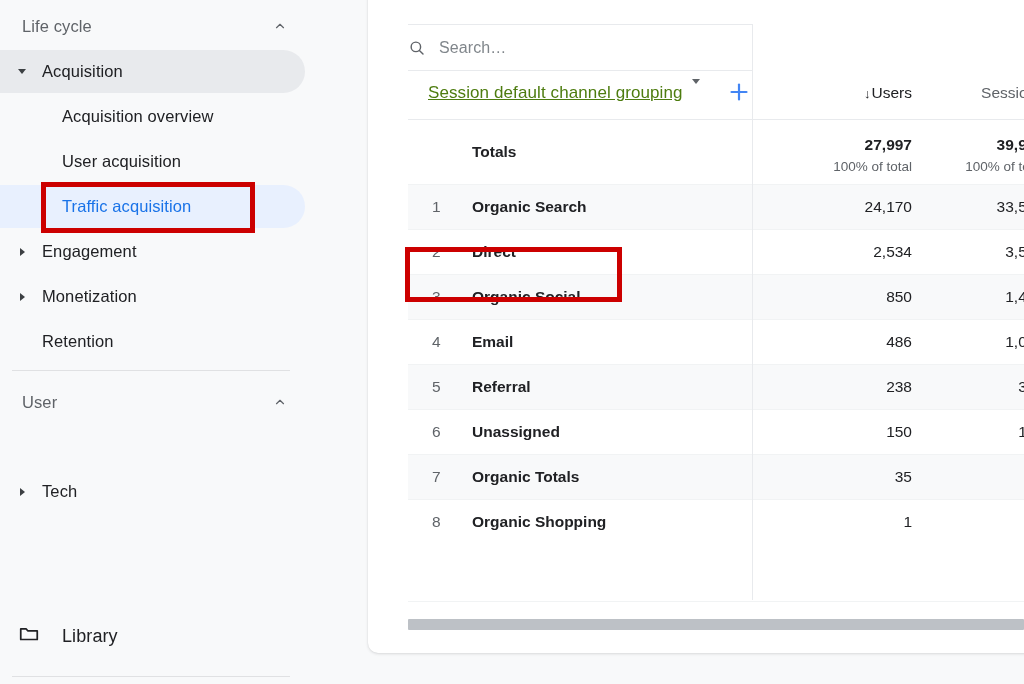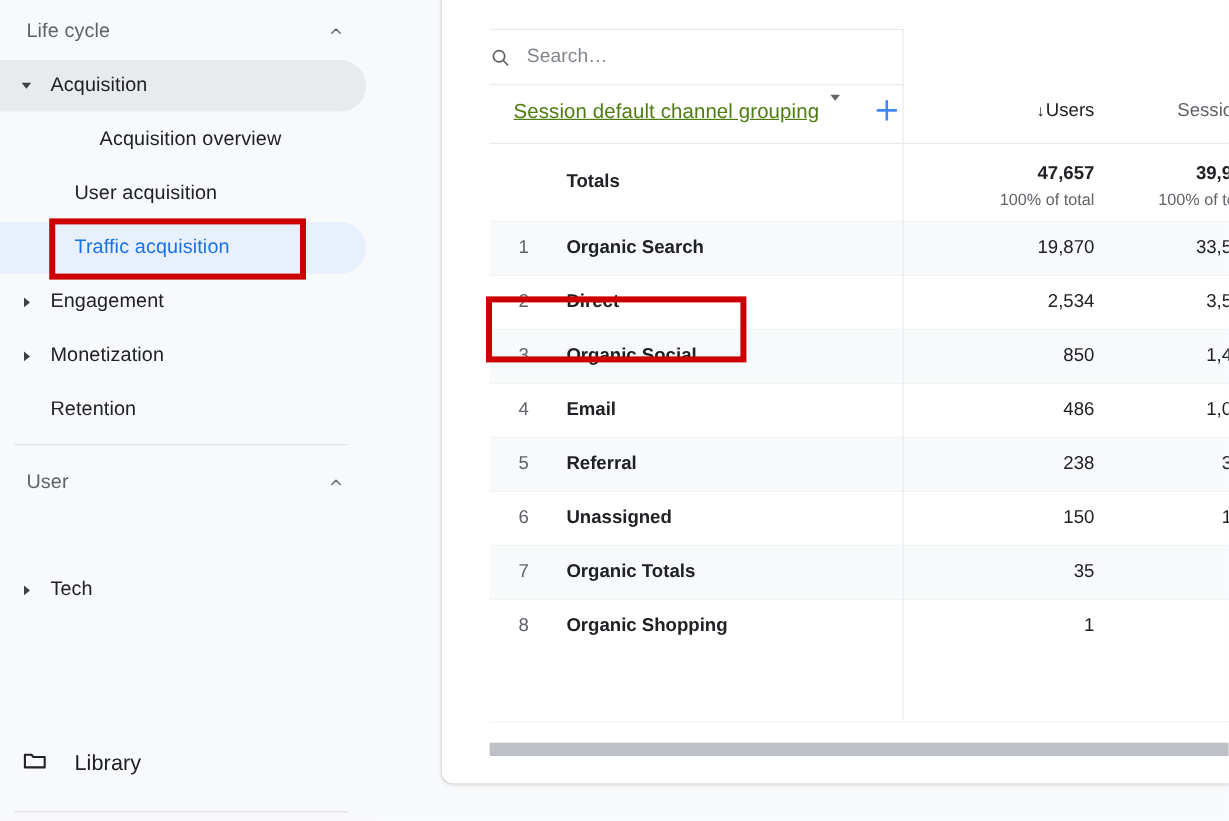--- a/index.html
+++ b/index.html
@@ -360,21 +360,21 @@
     </span>
   </div>
 
   <div class="nav-item top-level expanded-parent" style="top:50px;">
     <span class="twisty">
         <span class="tri-down"></span>
       </span>
     <span class="item-label">Acquisition</span>
   </div>
 
-  <div class="nav-item child" style="top:95px;margin-left:21px;">
+  <div class="nav-item child" style="top:95px;">
     <span class="item-label">Acquisition overview</span>
   </div>
 
   <div class="nav-item child" style="top:140px;">
     <span class="item-label">User acquisition</span>
   </div>
 
   <div class="nav-item child selected" style="top:185px;">
     <span class="item-label">Traffic acquisition</span>
   </div>
@@ -463,33 +463,33 @@
           <span>Users</span>
       </div>
       <div class="metric-head" id="metric-sessions">
         <span>Sessions</span>
       </div>
     </div>
 
     <div id="totals-row">
       <span id="totals-label">Totals</span>
       <div class="totals-cell" id="totals-users">
-        <span class="tval">47,657</span>
+        <span class="tval">27,997</span>
         <span class="tsub">100% of total</span>
       </div>
       <div class="totals-cell" id="totals-sessions">
         <span class="tval">39,982</span>
         <span class="tsub">100% of total</span>
       </div>
     </div>
 
     <div class="data-row shaded">
       <span class="rank">1</span>
       <span class="rname">Organic Search</span>
-      <span class="cell-users">19,870</span>
+      <span class="cell-users">24,170</span>
       <span class="cell-sessions">33,544</span>
     </div>
     <div class="data-row">
       <span class="rank">2</span>
       <span class="rname">Direct</span>
       <span class="cell-users">2,534</span>
       <span class="cell-sessions">3,588</span>
     </div>
     <div class="data-row shaded">
       <span class="rank">3</span>

